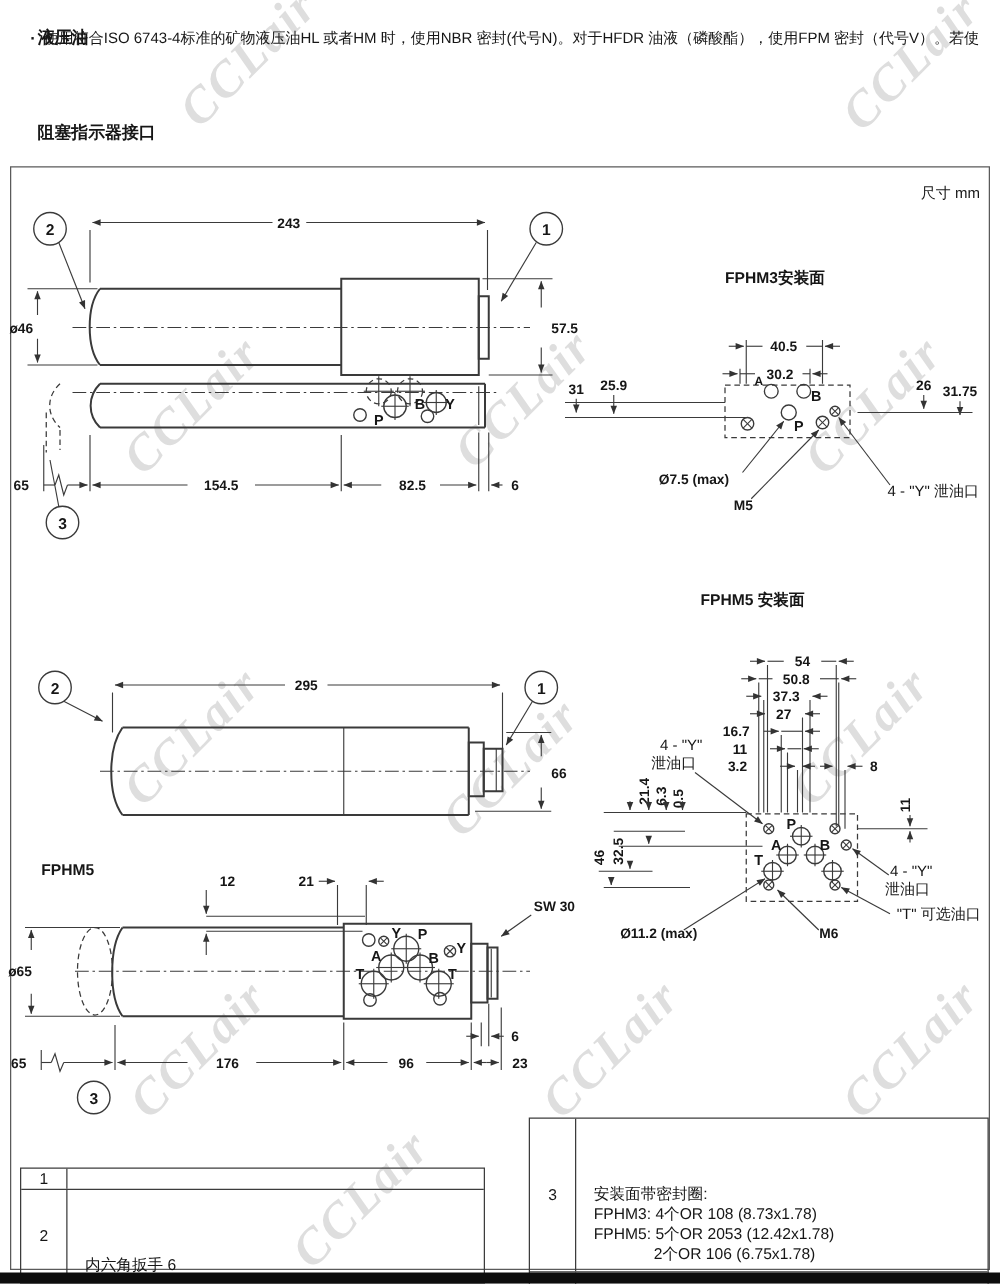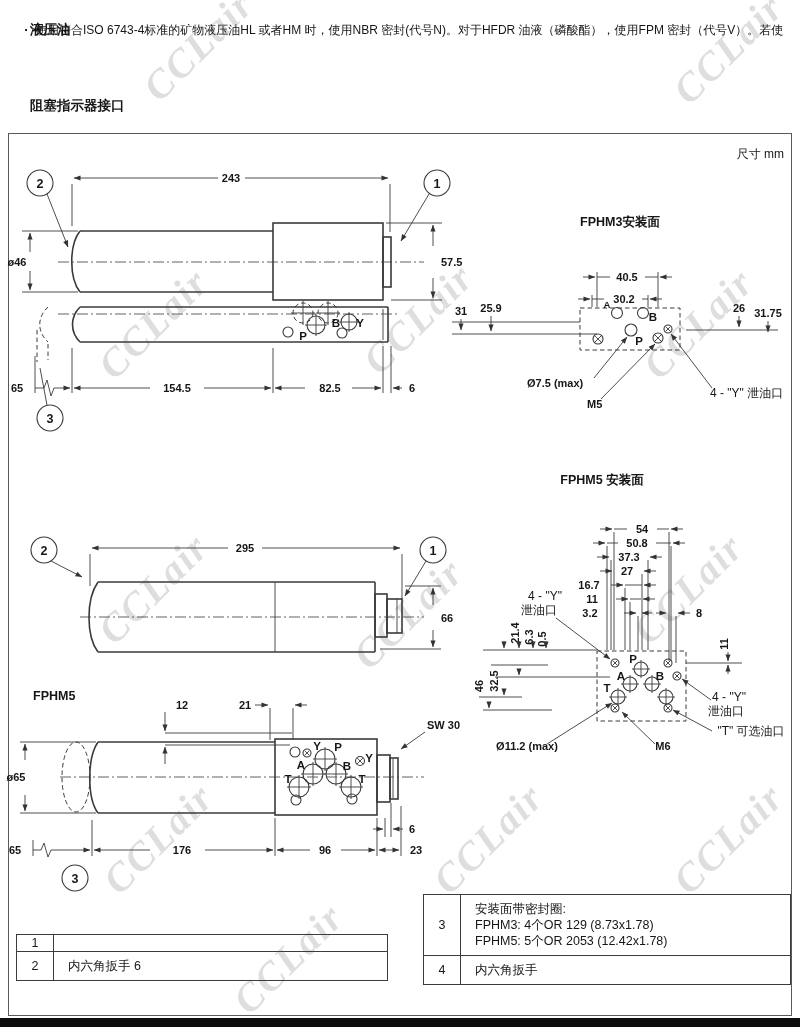--- a/index.html
+++ b/index.html
@@ -32,21 +32,21 @@
   .mid{text-anchor:middle;}
   .end{text-anchor:end;}
 
   
   .tbl{position:absolute;border:1.2px solid #3c3c3c;font-size:12.5px;line-height:16px;
        color:#161616;z-index:3;background:transparent;}
   .trow{display:flex;}
   .trow + .trow{border-top:1.2px solid #3c3c3c;}
   .tno{width:36px;border-right:1.2px solid #3c3c3c;display:flex;align-items:center;
        justify-content:center;flex:none;}
-  .tcell{padding:6px 6px 6px 14px;flex:1;}
+  .tcell{padding:6px 6px 6px 14px;flex:1;margin-top:46px;}
   .ind{padding-left:48px;}
   .b{font-weight:normal;}
 </style>
 </head>
 <body>
 
 <div class="wm" style="left:130px;top:22px;">CCLair</div>
 <div class="wm" style="left:660px;top:25px;">CCLair</div>
 <div class="wm" style="left:85px;top:300px;">CCLair</div>
 <div class="wm" style="left:350px;top:295px;">CCLair</div>
@@ -477,22 +477,23 @@
       <div>内六角扳手 6</div>
     </div>
   </div>
 </div>
 
 <div class="tbl" style="left:423px;top:894px;width:366px;">
   <div class="trow">
     <div class="tno">3</div>
     <div class="tcell">
       <div>安装面带密封圈:</div>
-      <div><span class="b">FPHM3:</span><span> 4个OR 129 (8.73x1.78)</span></div>
+      <div><span class="b">FPHM3:</span><span> 4个OR 108 (8.73x1.78)</span></div>
       <div><span class="b">FPHM5:</span><span> 5个OR 2053 (12.42x1.78)</span></div>
+      <div class="ind">2个OR 106 (6.75x1.78)</div>
     </div>
   </div>
   <div class="trow">
     <div class="tno">4</div>
     <div class="tcell">内六角扳手</div>
   </div>
 </div>
 
 <div class="abs bottom-bar"></div>
 

